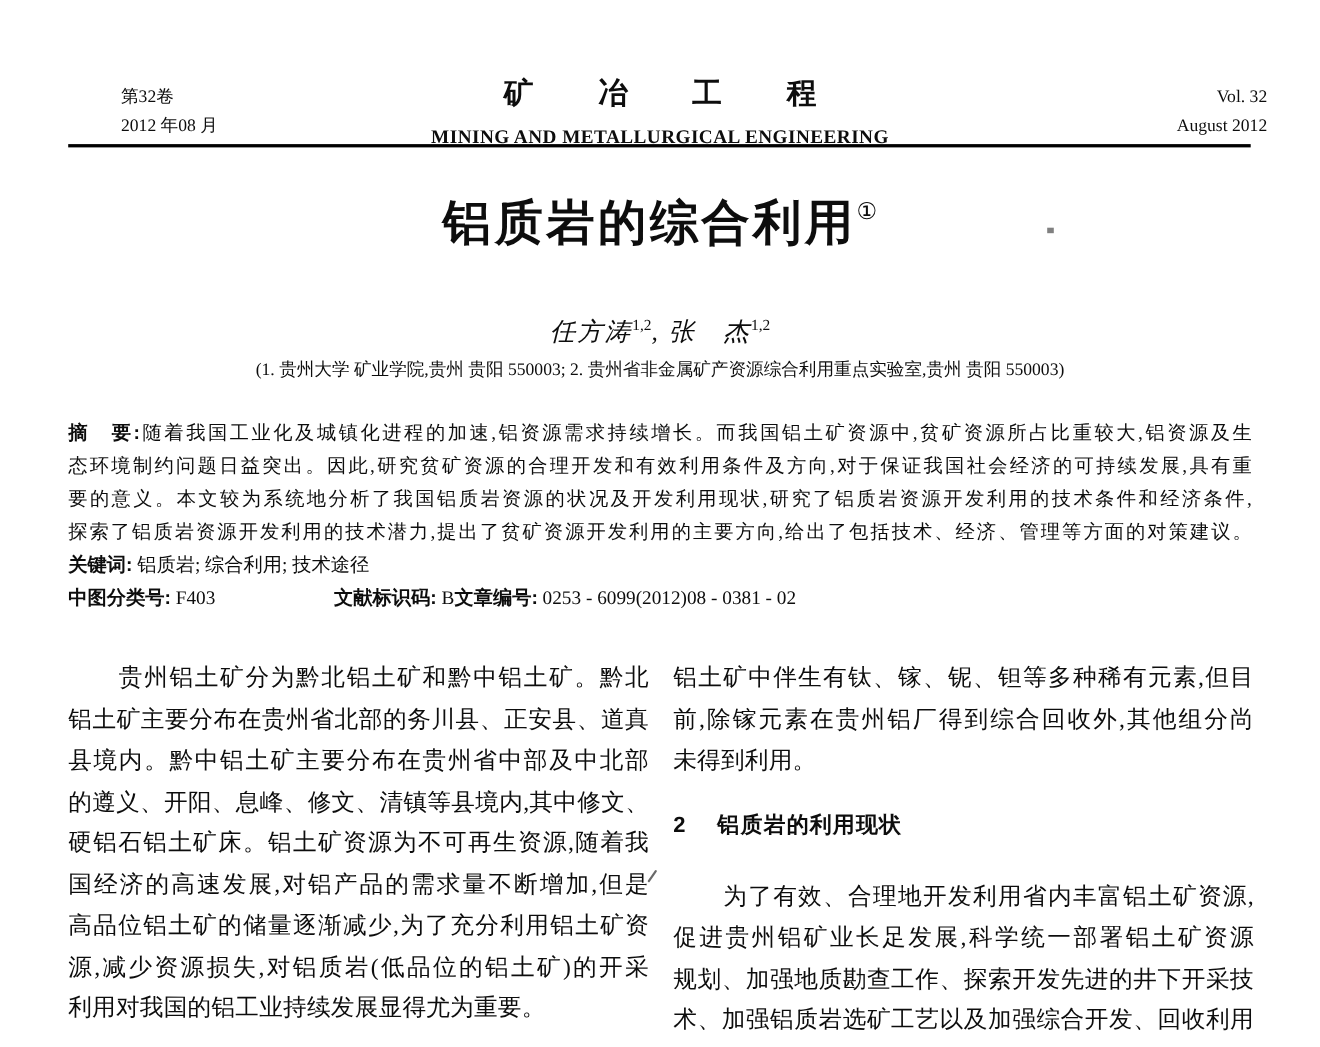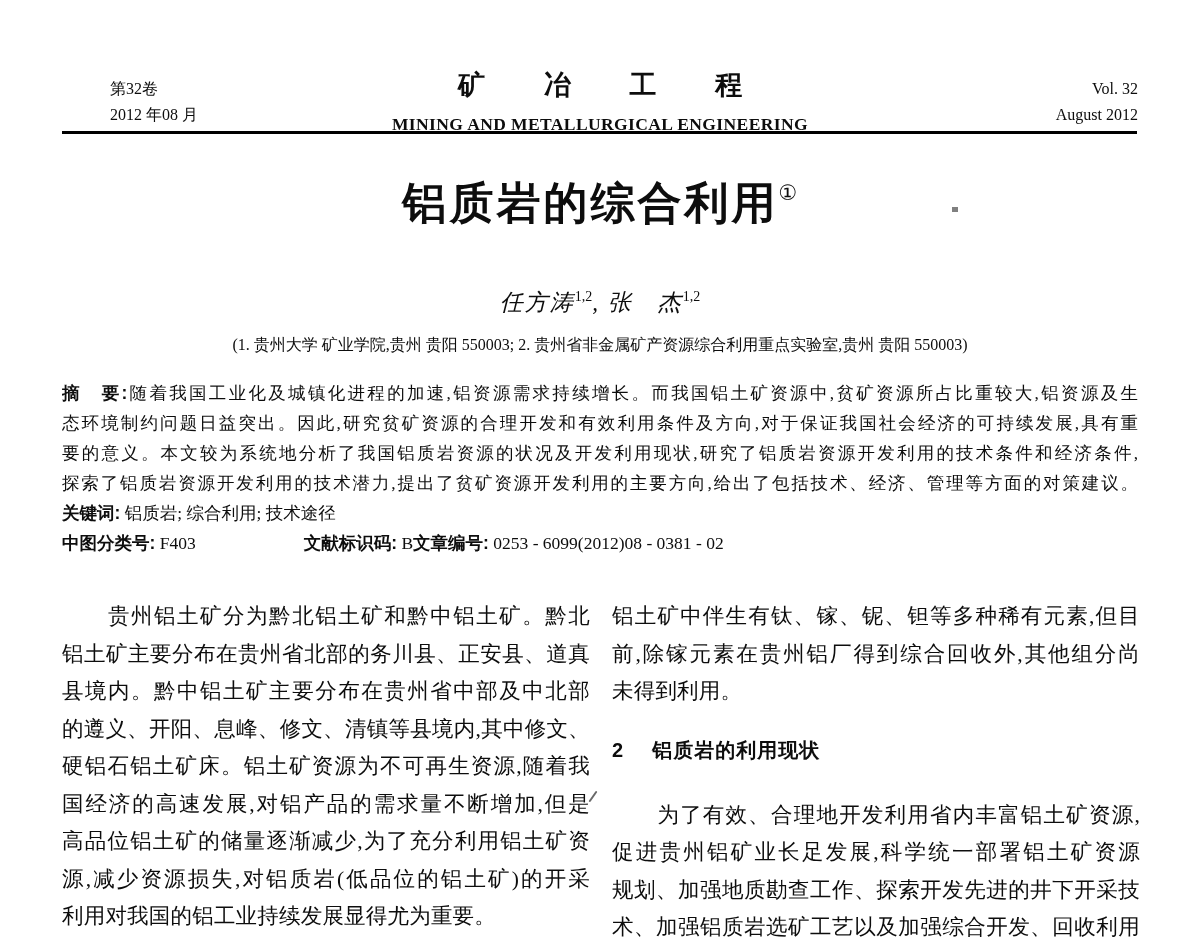--- a/index.html
+++ b/index.html
@@ -4,38 +4,38 @@
 <style>
   * { margin:0; padding:0; box-sizing:border-box; }
   html,body { background:#ffffff; }
   .page {
     position:relative; width:1200px; height:952px; background:#ffffff;
     overflow:hidden; color:#0d0d0d;
     font-family:"Liberation Serif","DejaVu Serif",serif;
   }
   
   .hdr-left  { position:absolute; left:62px;  top:76px; font-size:16px; line-height:26px;margin-left:48px; }
-  .hdr-right { position:absolute; right:62px; top:76px; font-size:16px; line-height:26px; text-align:right; }
+  .hdr-right { position:absolute; right:48px; top:76px; font-size:16px; line-height:26px; text-align:right; }
   .hdr-center{ position:absolute; left:0; right:0; top:70px; text-align:center; }
   .journal-cn{ font-size:27px; font-weight:bold; letter-spacing:26px; text-indent:26px; line-height:30px; }
   .journal-en{ font-size:17.5px; font-weight:bold; letter-spacing:0.4px; line-height:24px; margin-top:12px; }
   .hdr-rule  { position:absolute; left:62px; width:1075px; top:131px; height:3px; background:#000; }
   
   .art-title {
     position:absolute; left:0; right:0; top:166px; text-align:center;
     font-family:"Liberation Sans","DejaVu Sans",sans-serif;
     font-size:44px; font-weight:bold; letter-spacing:3px; line-height:54px;
   }
   .art-title sup { font-size:21px; font-weight:normal; vertical-align:18px; letter-spacing:0; }
   .authors {
     position:absolute; left:0; right:0; top:281px; text-align:center;
     font-size:23px; font-style:italic; letter-spacing:2px; line-height:32px;
   }
   .authors sup { font-size:14px; font-style:normal; vertical-align:9px; letter-spacing:0; }
-  .affiliation { position:absolute; left:0; right:0; top:326px; text-align:center; font-size:16px; line-height:22px;margin-top:8px; }
+  .affiliation { position:absolute; left:0; right:0; top:326px; text-align:center; font-size:16px; line-height:22px; }
   
   .meta { position:absolute; left:62px; width:1076px; top:378px; font-size:17.5px; }
   .meta .mline { height:30px; line-height:30px; overflow:hidden; }
   .meta .j { text-align:justify; text-align-last:justify; }
   .blabel { font-family:"Liberation Sans","DejaVu Sans",sans-serif; font-weight:bold; }
   .kw-line   { margin-top:0px; }
   .clc-line .grp { display:inline-block; }
   .clc-line .g1 { margin-right:108px; }
   .clc-line .g2 { }
   

